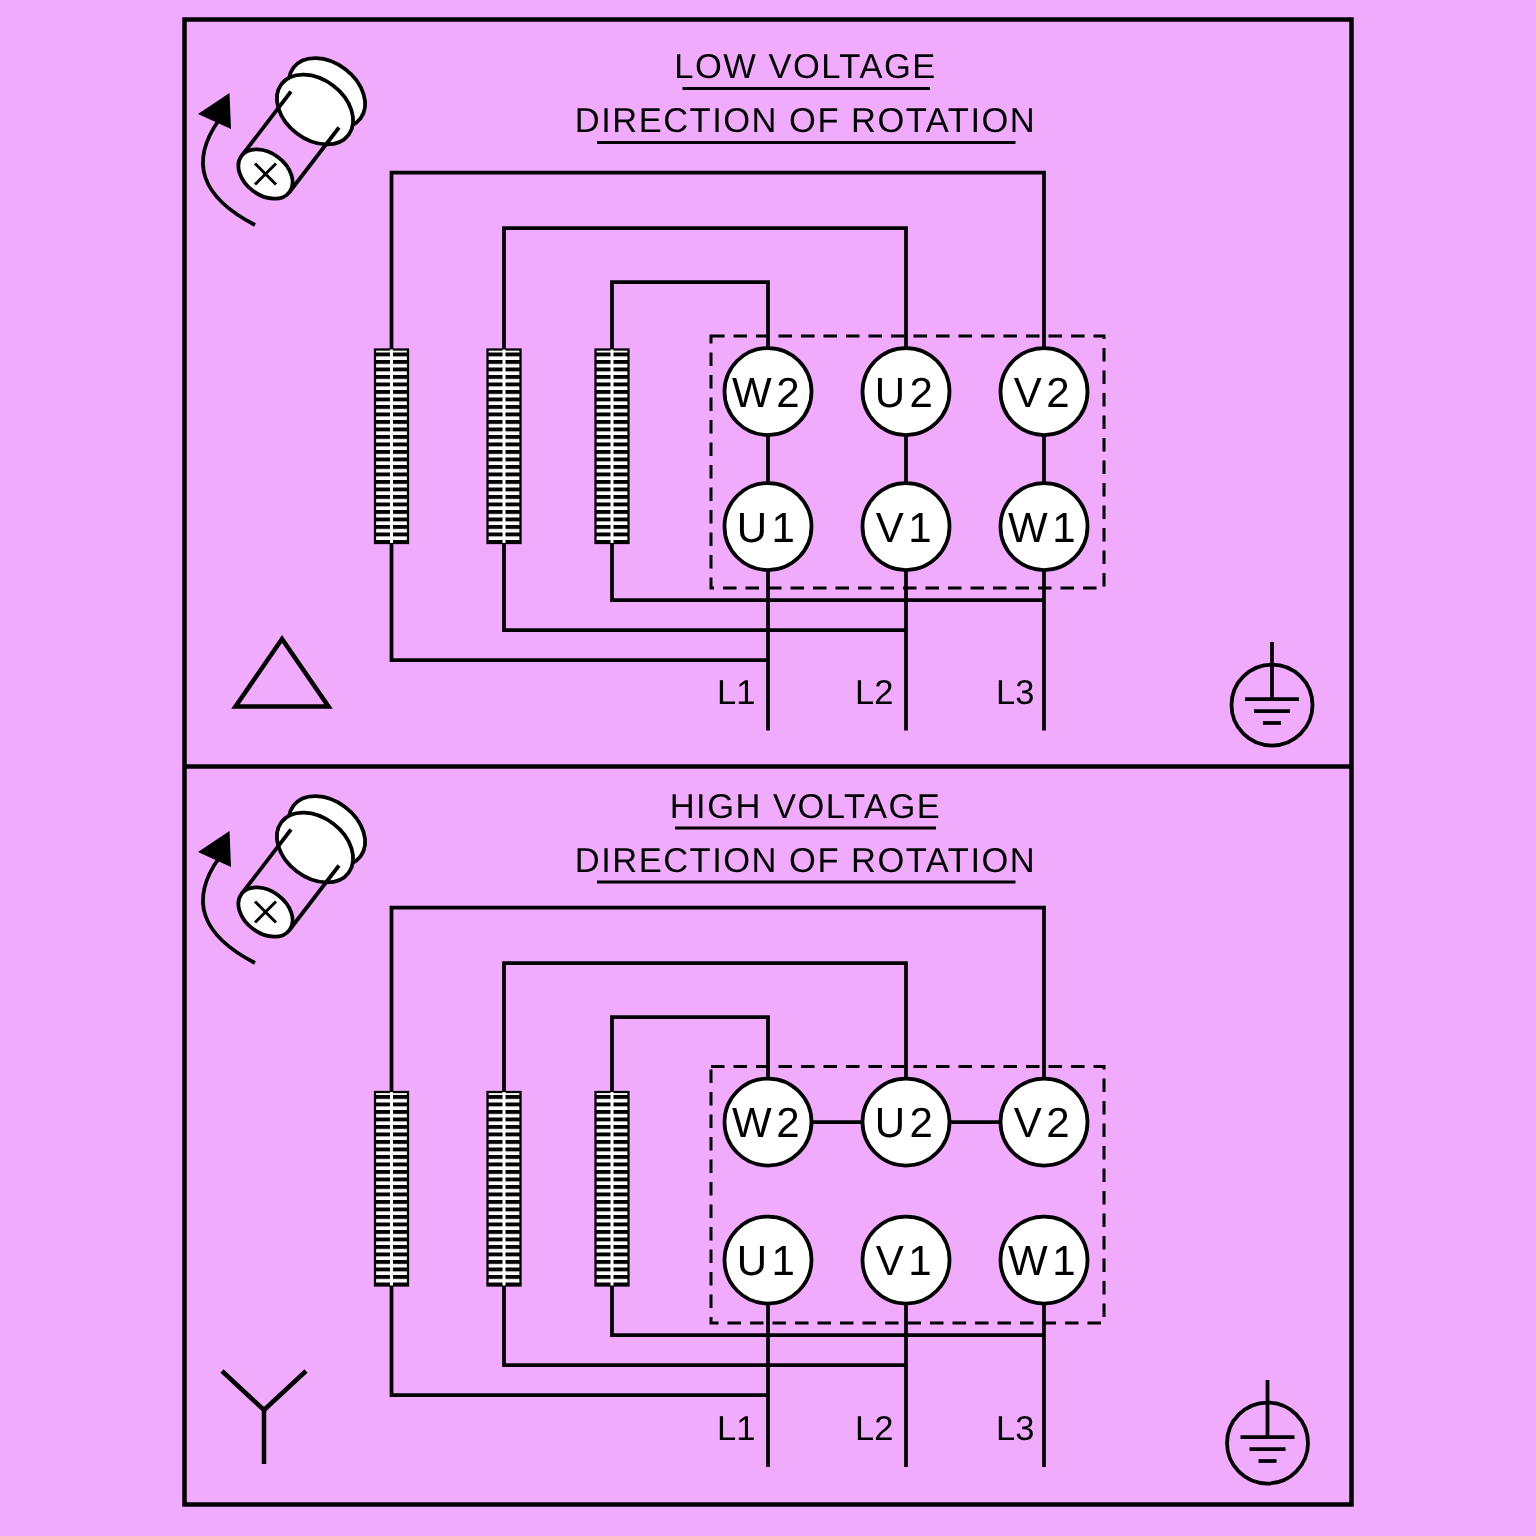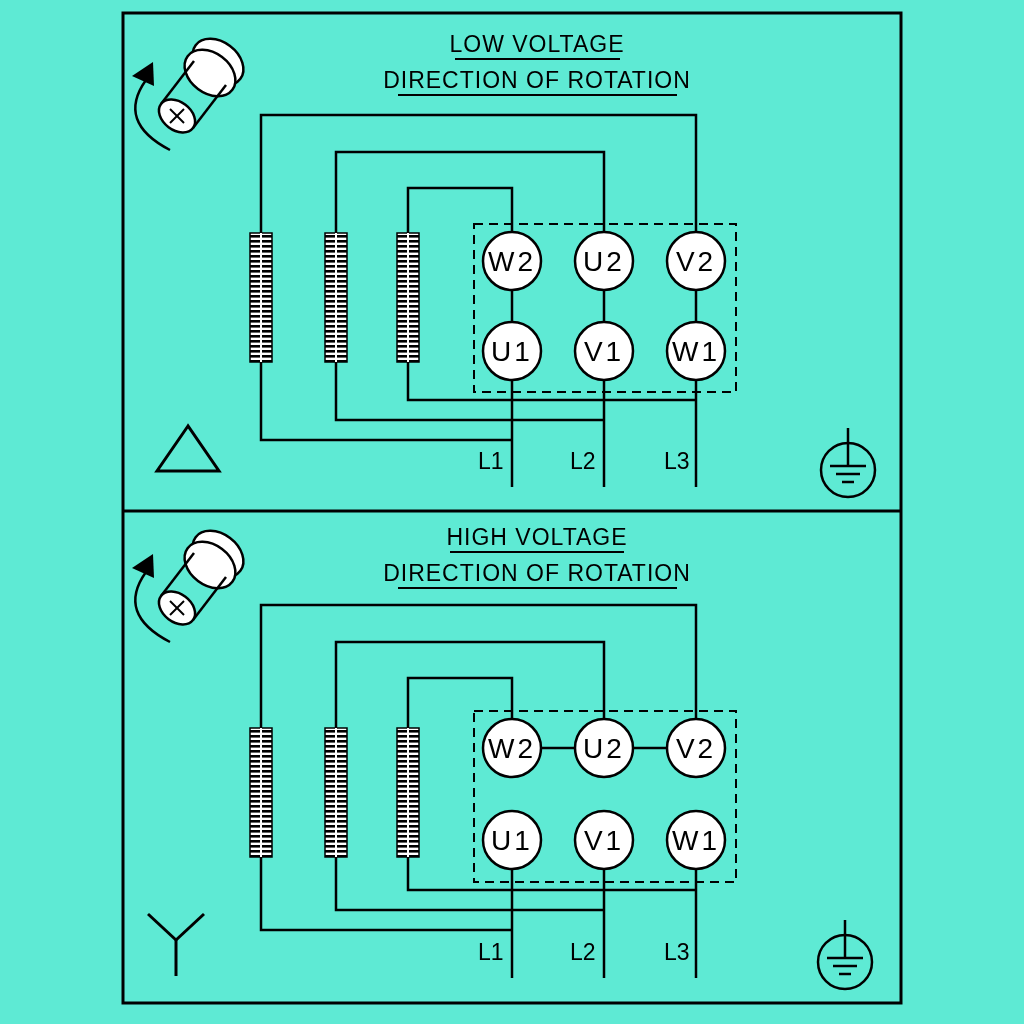--- a/index.html
+++ b/index.html
@@ -1,17 +1,17 @@
 <!DOCTYPE html>
 <html><head>
 <meta charset="utf-8">
 <style>
   html,body{margin:0;padding:0;background:#ffffff;}
   #screen{
-    position:relative;width:1024px;height:1024px;background:#5eead4;
+    position:relative;width:1024px;height:1024px;background:#f0abfc;
     font-family:"Liberation Sans",sans-serif;overflow:hidden;
   }
   svg{position:absolute;top:0;left:0;}
   .wire{fill:none;stroke:#000;stroke-width:2.5;}
   .frame{fill:none;stroke:#000;stroke-width:3;}
   .term{fill:#ffffff;stroke:#000;stroke-width:2.5;}
   .dashedbox{fill:none;stroke:#000;stroke-width:2;stroke-dasharray:9 6;}
   .sym{fill:none;stroke:#000;stroke-width:3;}
   text{fill:#000;font-family:"Liberation Sans",sans-serif;}
   .title{font-size:23px;letter-spacing:1px;text-anchor:middle;}

